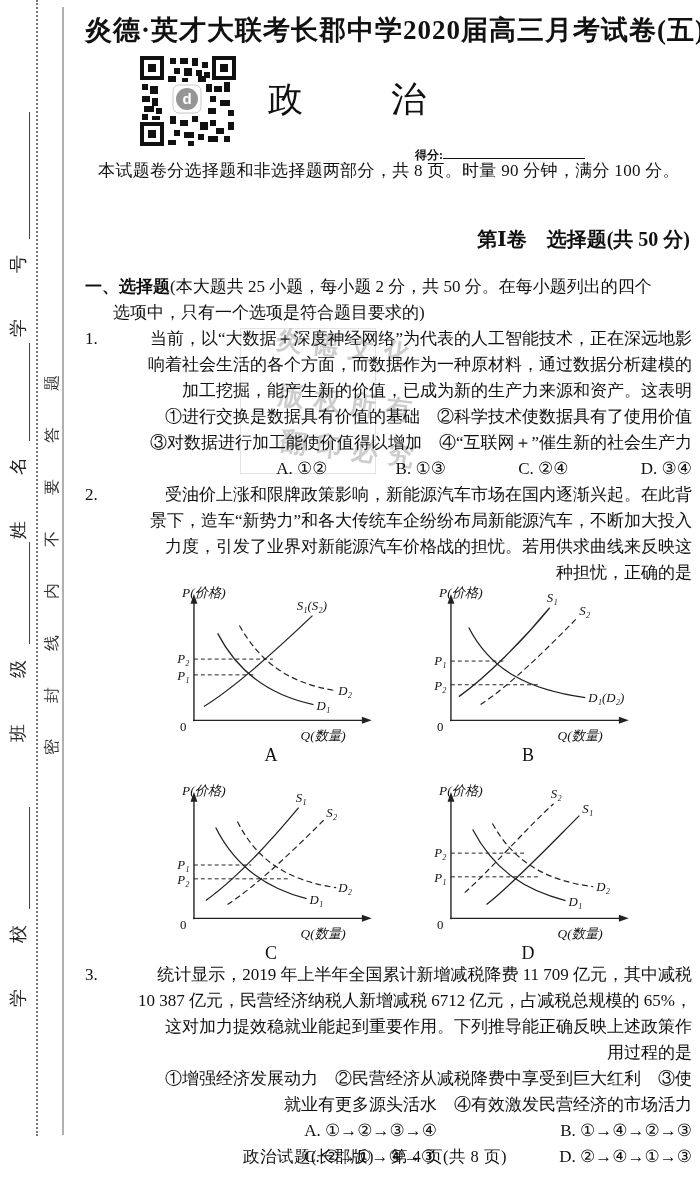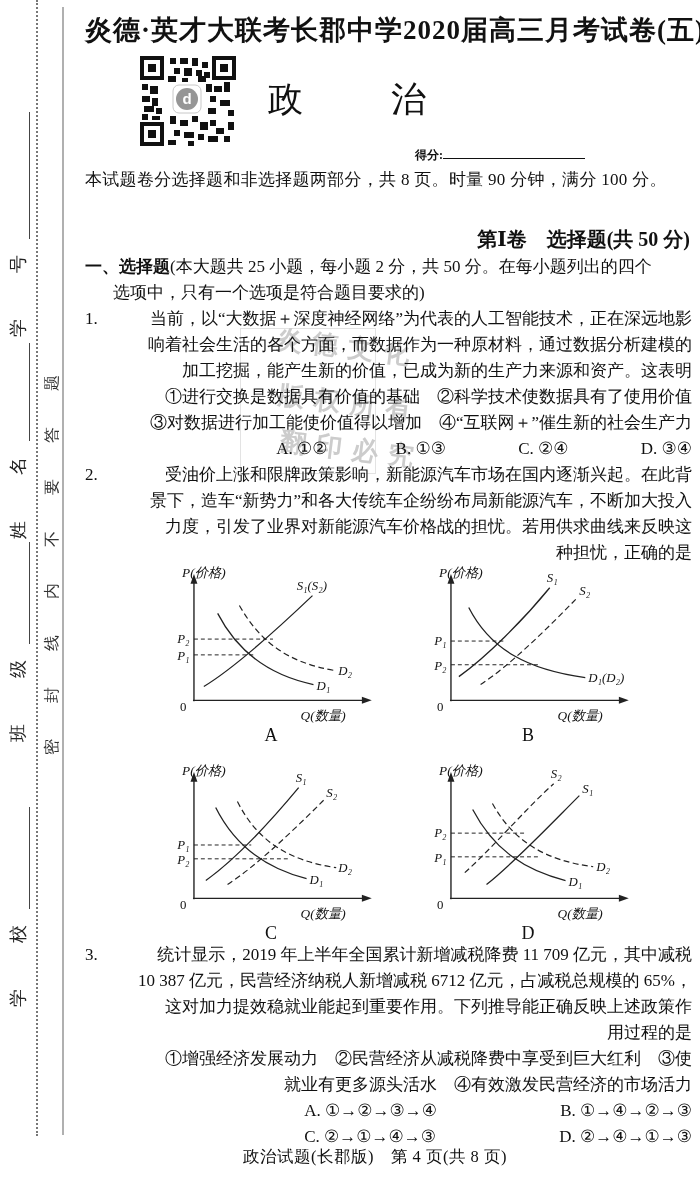--- a/index.html
+++ b/index.html
@@ -27,24 +27,24 @@
     position:absolute;left:85px;top:12px;width:608px;
     font-size:27px;font-weight:bold;letter-spacing:1px;white-space:nowrap;
   }
   .qr{position:absolute;left:140px;top:55px;}
   .subject{
     position:absolute;left:268px;top:76px;
     font-size:35px;font-weight:normal;letter-spacing:88px;white-space:nowrap;
   }
   .score{position:absolute;left:415px;top:146px;font-size:12px;font-weight:bold;}
   .score .score-line{display:inline-block;width:142px;border-bottom:1.5px solid #111;height:1em;vertical-align:baseline;}
-  .intro{position:absolute;left:85px;top:168px;width:608px;font-size:17px;letter-spacing:.3px;}
+  .intro{position:absolute;left:85px;top:159px;width:608px;font-size:17px;letter-spacing:.3px;text-align:center;}
   .sec-title{position:absolute;left:85px;top:226px;width:605px;text-align:right;font-size:20px;font-weight:bold;}
   
-  .main{position:absolute;left:85px;top:254px;width:607px;font-size:17px;line-height:26px;}
+  .main{position:absolute;left:85px;top:274px;width:607px;font-size:17px;line-height:26px;}
   .pre{white-space:pre-wrap;}
   .qintro{padding-left:28px;text-indent:-28px;}
   .qintro .b{font-weight:bold;}
   .question{position:relative;padding-left:19px;}
   .qnum{position:absolute;left:0;top:0;}
   .qtext{white-space:pre-wrap;text-align:right;}
   
   .graphs{margin-left:60px;display:grid;grid-template-columns:252px 262px;row-gap:20px;}
   .gcell{display:flex;flex-direction:column;align-items:center;}
   .gcell svg{display:block;}

